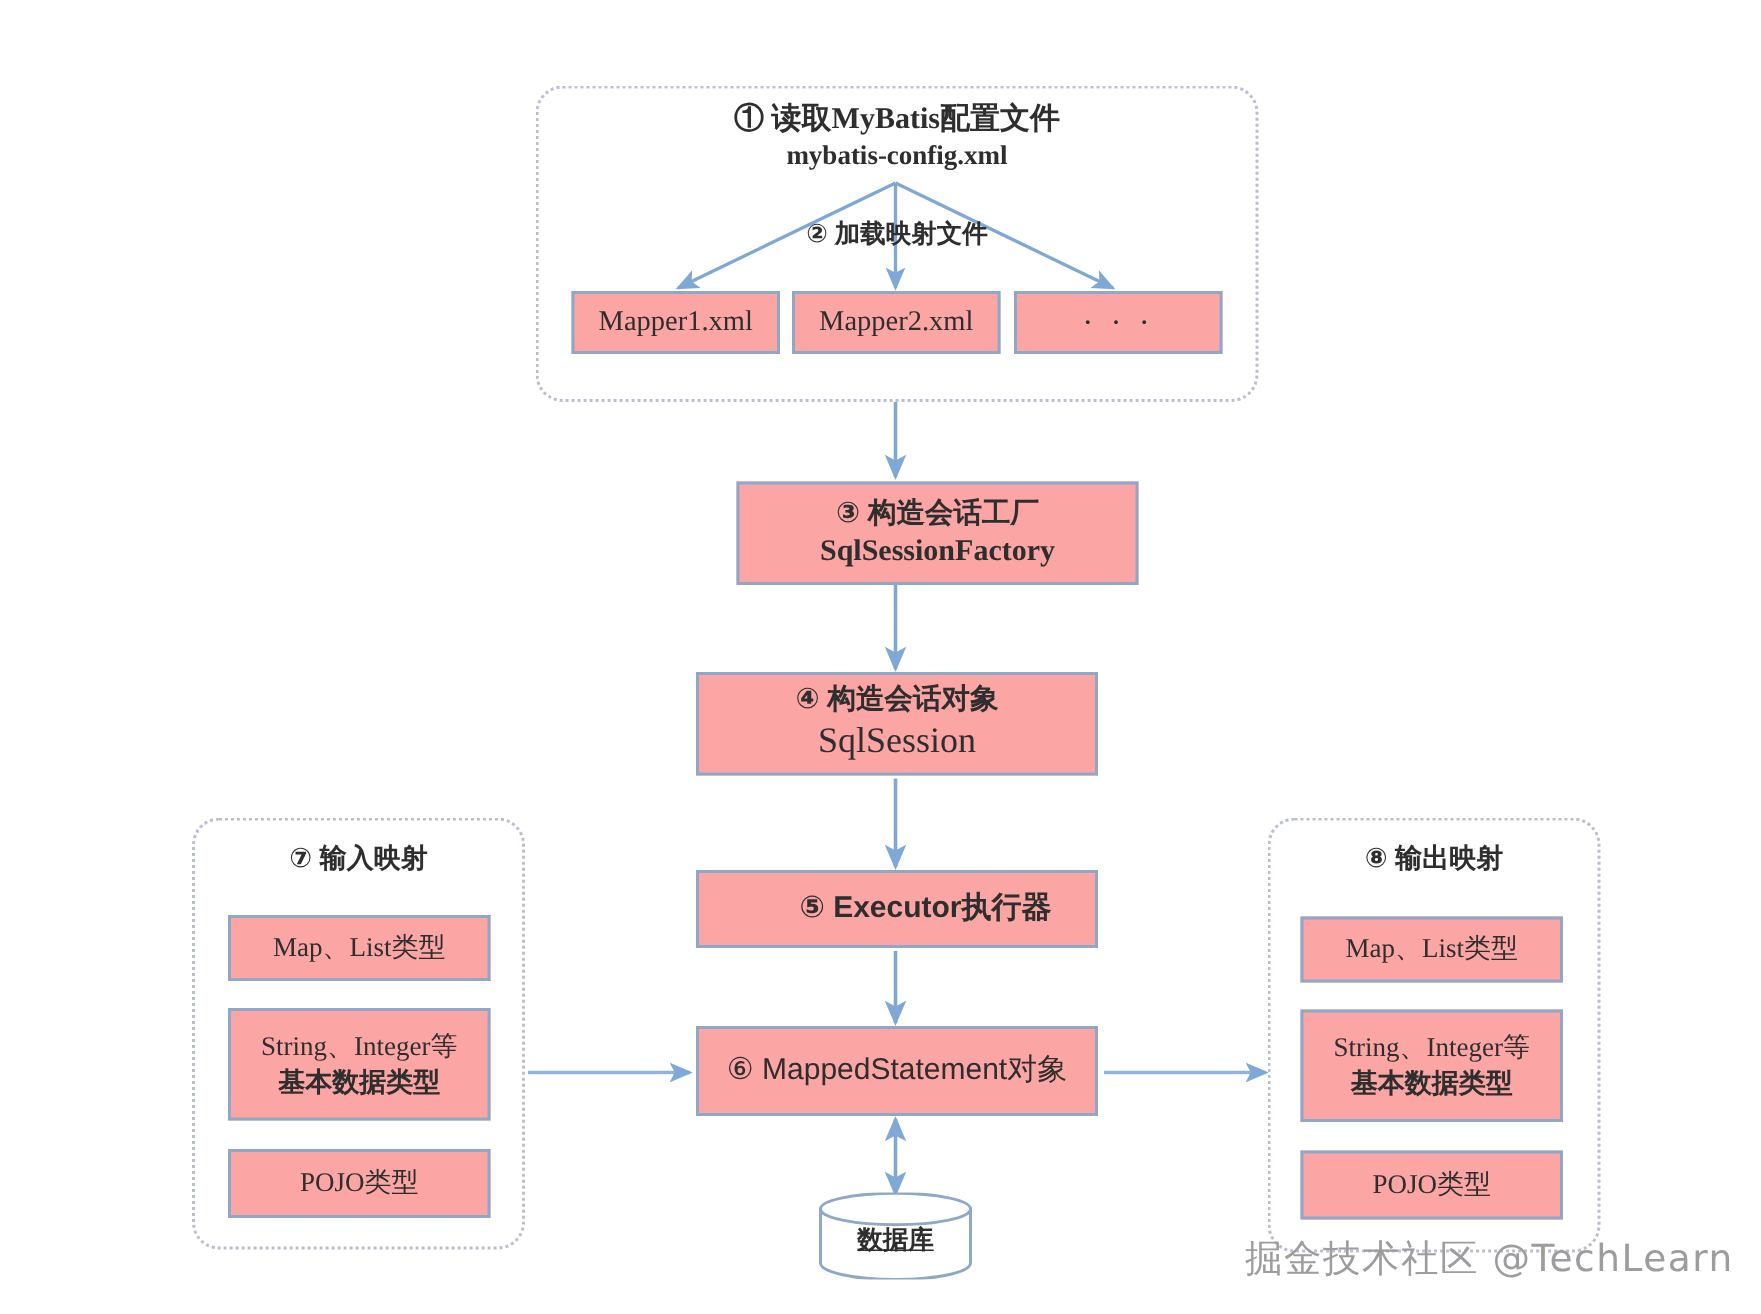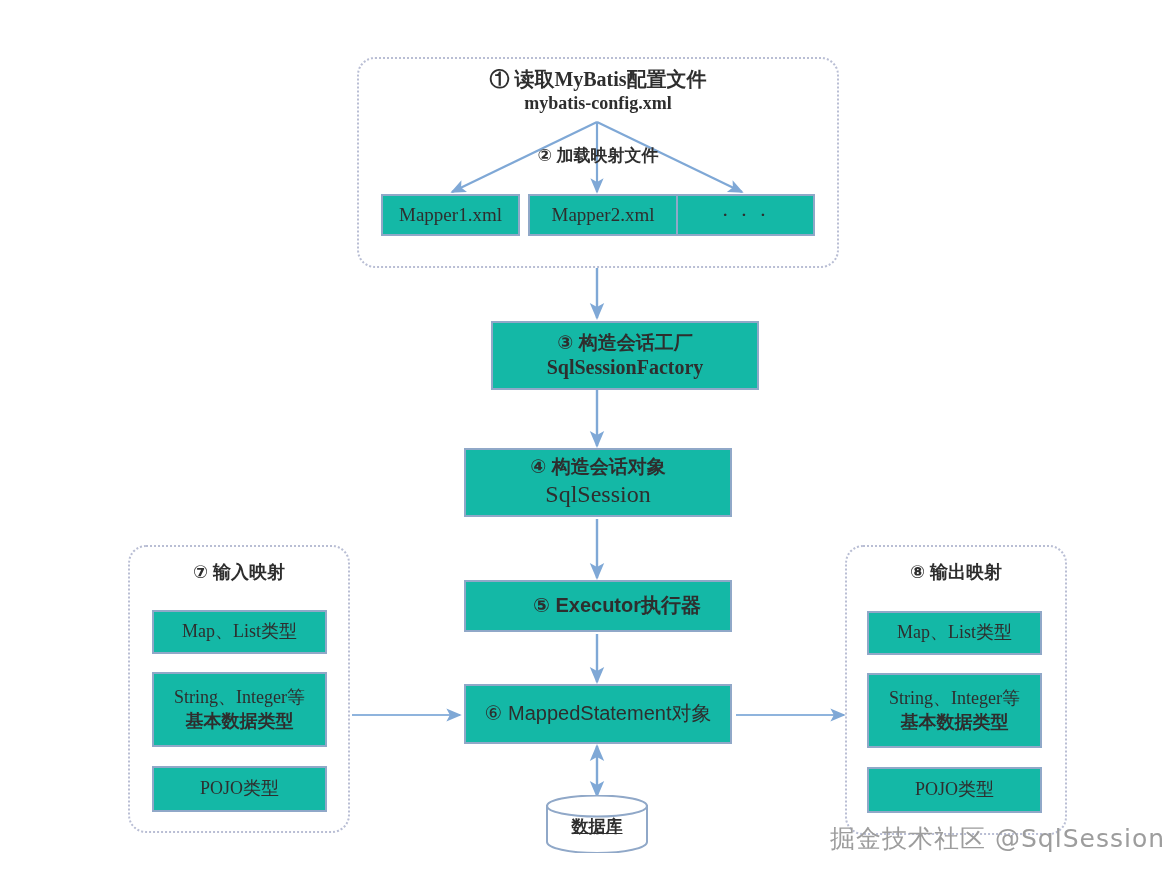--- a/index.html
+++ b/index.html
@@ -33,21 +33,21 @@
     border-radius: 18px;
     background: transparent;
     box-sizing: border-box;
   }
 
   
   .solid-box {
     position: absolute;
     box-sizing: border-box;
     border: 2px solid #90a8c8;
-    background: #14b8a6;
+    background: #fca5a5;
     display: flex;
     flex-direction: column;
     justify-content: center;
     text-align: center;
     color: #2e2e2e;
     line-height: 1.28;
   }
   .solid-box .line1,
   .solid-box .line2 {
     display: block;
@@ -134,21 +134,21 @@
     <span class="line2" style="font-size:18px; font-weight:700;">mybatis-config.xml</span>
   </div>
 
   <div class="free-label" style="left:457px; top:145px; width:282px; font-size:17px; font-weight:700;">
     <span class="line1">② 加载映射文件</span>
   </div>
 
   <div class="solid-box serif" style="left:381px; top:194px; width:139px; height:42px; font-size:19px;">
     <span class="line1">Mapper1.xml</span>
   </div>
-  <div class="solid-box serif" style="left:528px; top:194px; width:150px; height:42px; font-size:19px;">
+  <div class="solid-box serif" style="left:528px; top:194px; width:139px; height:42px; font-size:19px;">
     <span class="line1">Mapper2.xml</span>
   </div>
   <div class="solid-box serif" style="left:676px; top:194px; width:139px; height:42px; font-size:22px; letter-spacing:3px;">
     <span class="line1">· · ·</span>
   </div>
 
   <div class="solid-box" style="left:464px; top:321px; width:268px; height:69px; font-size:19px; font-weight:700;margin-left:27px;">
     <span class="line1">③ 构造会话工厂</span>
     <span class="line2 serif" style="font-size:20px; font-weight:700;">SqlSessionFactory</span>
   </div>
@@ -201,15 +201,15 @@
     <span class="line1">Map、List类型</span>
   </div>
   <div class="solid-box serif" style="left:867px; top:673px; width:175px; height:75px; font-size:18px;">
     <span class="line1">String、Integer等</span>
     <span class="line2" style="font-family:'Liberation Sans', sans-serif; font-weight:700; font-size:18px;">基本数据类型</span>
   </div>
   <div class="solid-box serif" style="left:867px; top:767px; width:175px; height:46px; font-size:18px;">
     <span class="line1">POJO类型</span>
   </div>
 
-  <div class="watermark" style="left:830px; top:822px; font-size:25px;">掘金技术社区 @SqlSession</div>
+  <div class="watermark" style="left:830px; top:822px; font-size:25px;">掘金技术社区 @TechLearn</div>
 
 </div>
 
 </body></html>

